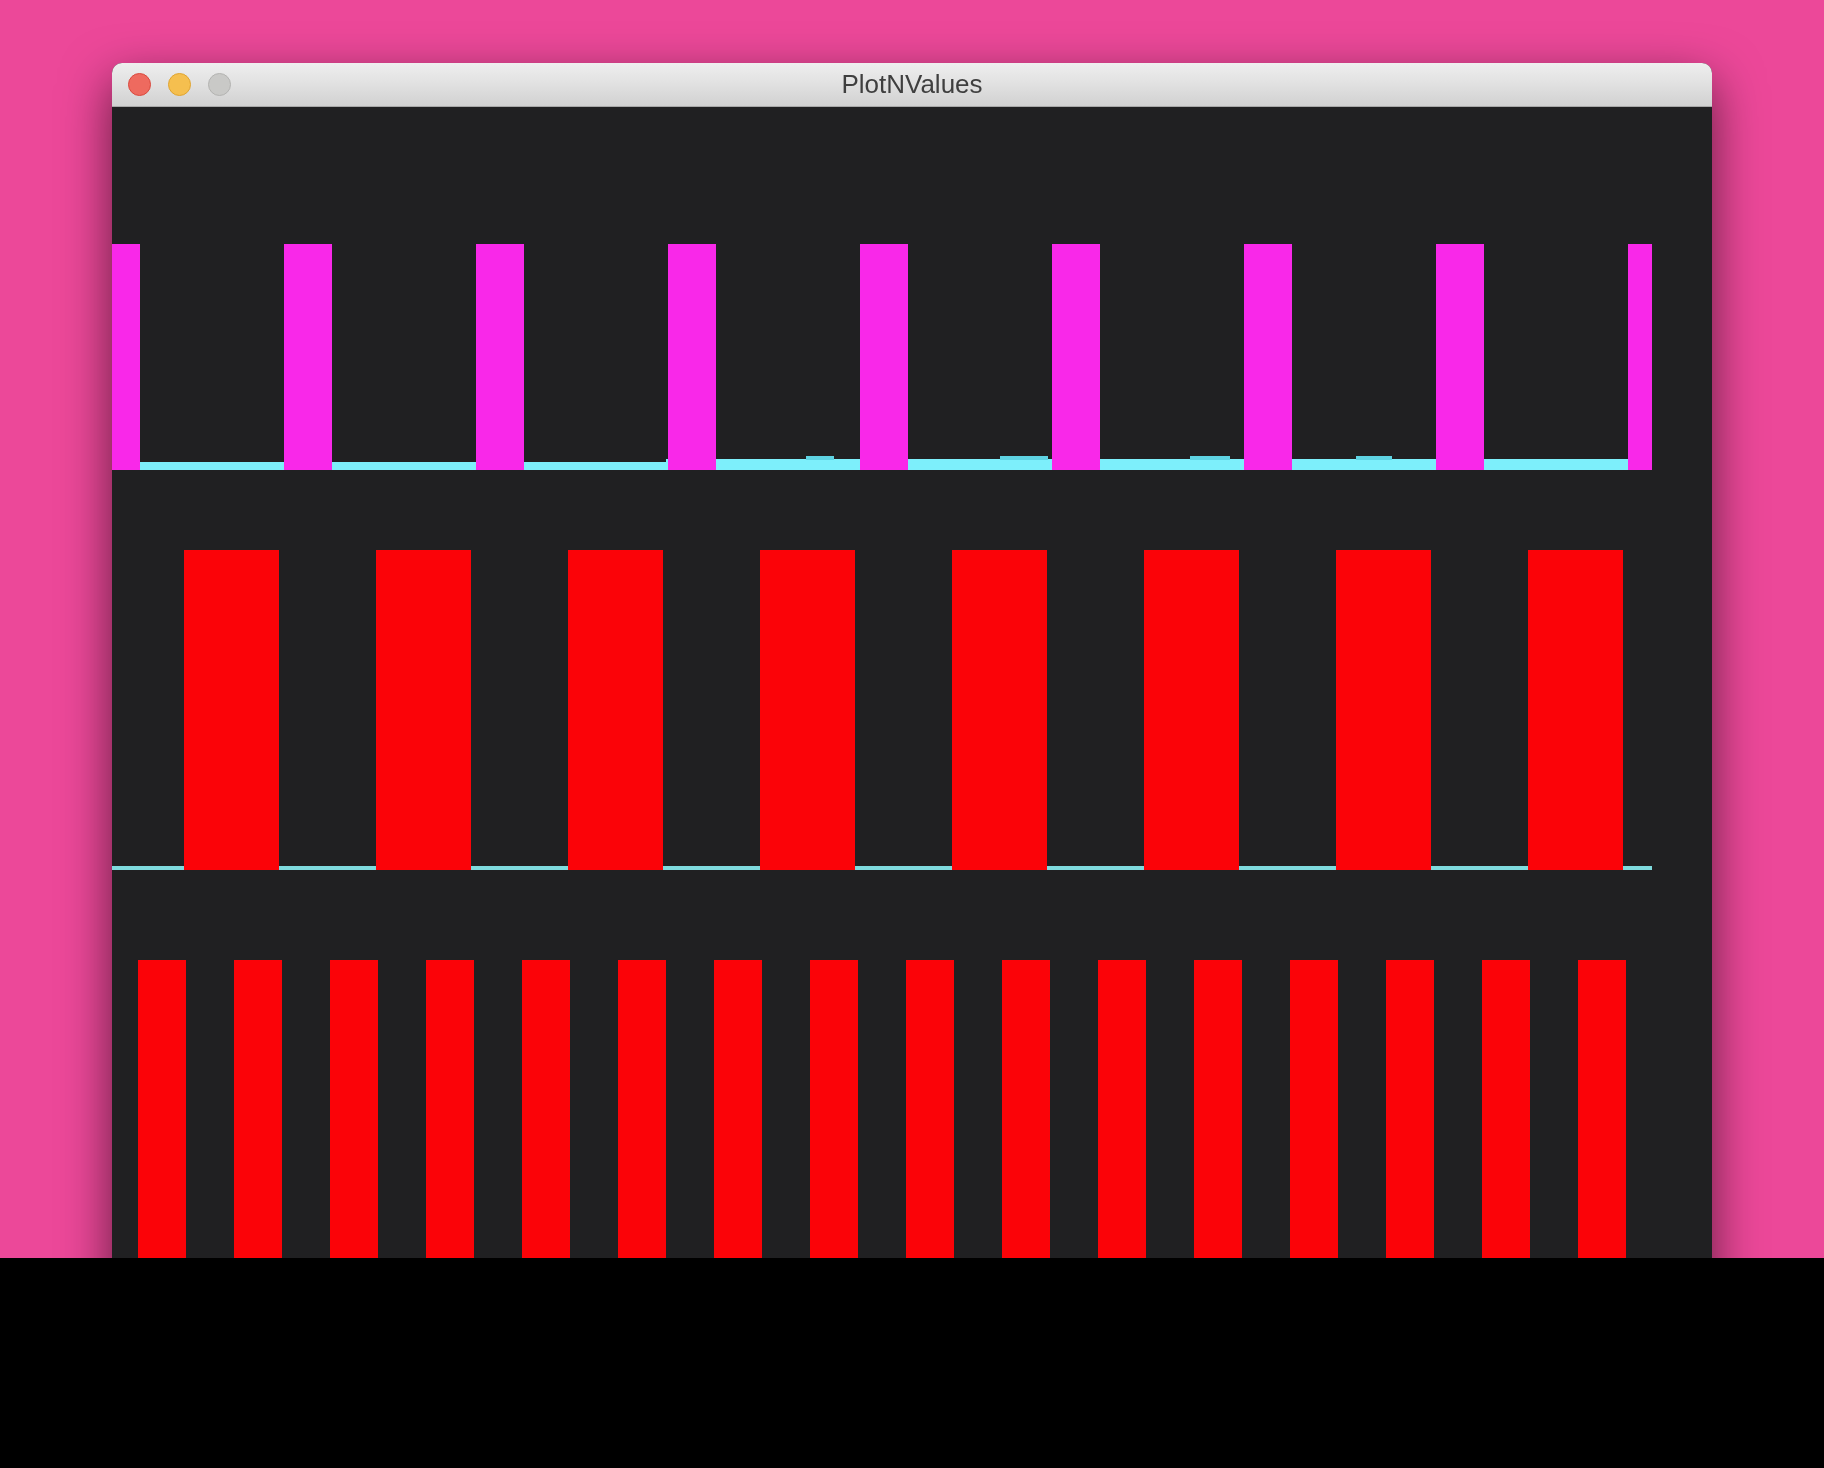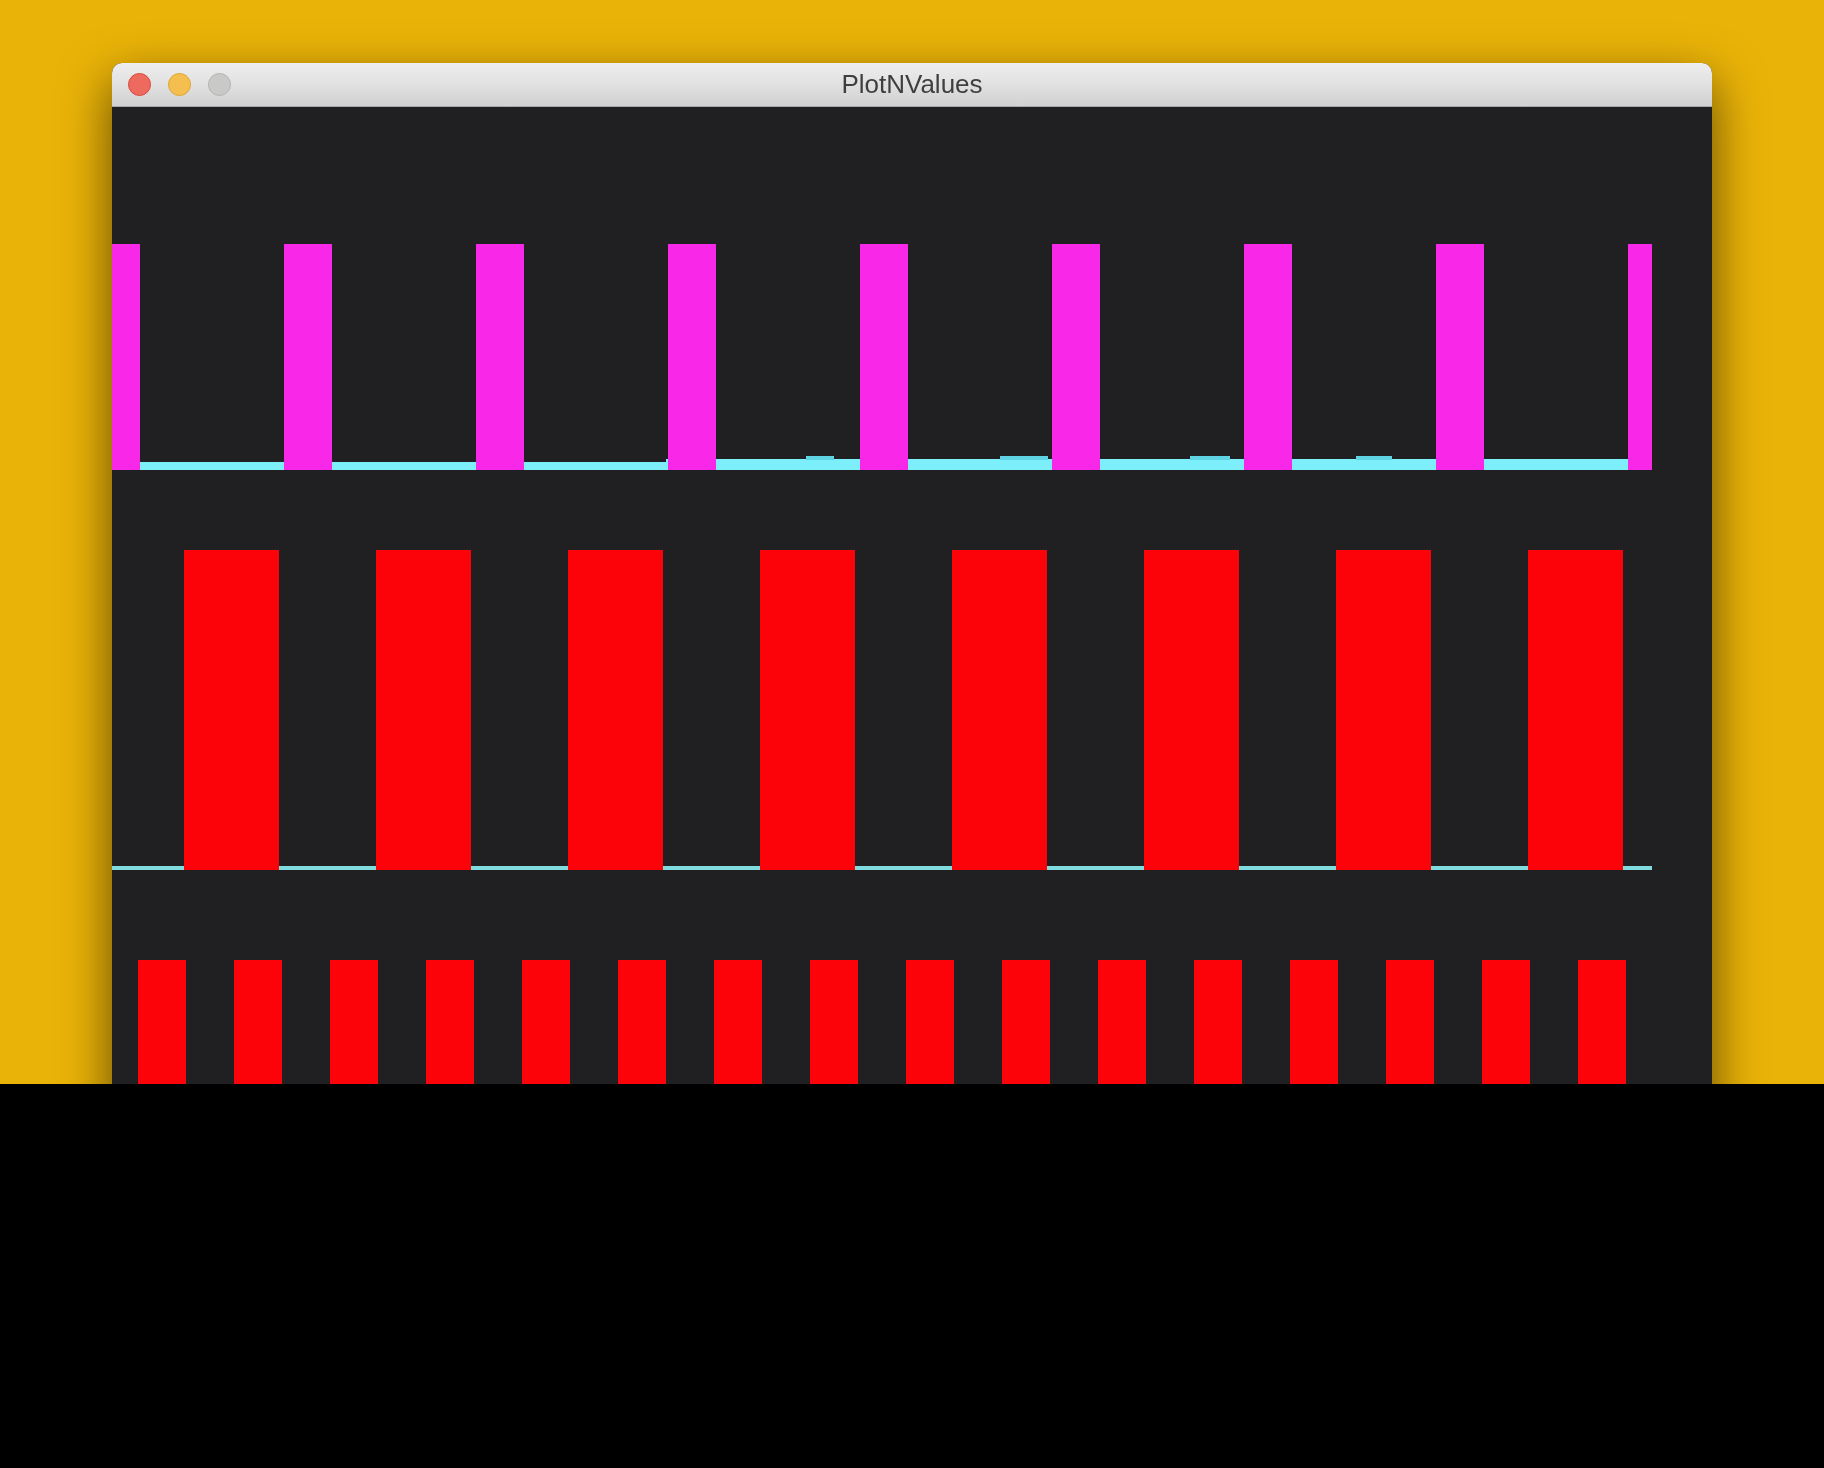--- a/index.html
+++ b/index.html
@@ -1,16 +1,16 @@
 <!DOCTYPE html>
 <html><head>
 <meta charset="utf-8">
 <style>
   html,body{margin:0;padding:0;background:#000;}
-  .screen{position:relative;width:1824px;height:1084px;background:#eab308;overflow:hidden;
+  .screen{position:relative;width:1824px;height:1258px;background:#ec4899;overflow:hidden;
           font-family:"Liberation Sans", sans-serif;}
   .window{position:absolute;left:112px;top:63px;width:1600px;height:1244px;
           border-radius:10px 10px 8px 8px;overflow:hidden;background:#202022;
           box-shadow:0 18px 50px rgba(0,0,0,0.6);}
   .titlebar{position:relative;height:44px;
             background:linear-gradient(180deg,#eeeeee 0%,#e2e2e2 45%,#d1d1d1 100%);
             border-bottom:1px solid #a8a8a8;box-sizing:border-box;}
   .title{position:absolute;left:0;right:0;top:0;height:43px;display:flex;
          align-items:center;justify-content:center;font-size:26px;color:#3f3f3f;}
   .traffic-lights{position:absolute;left:16px;top:0;height:43px;display:flex;

